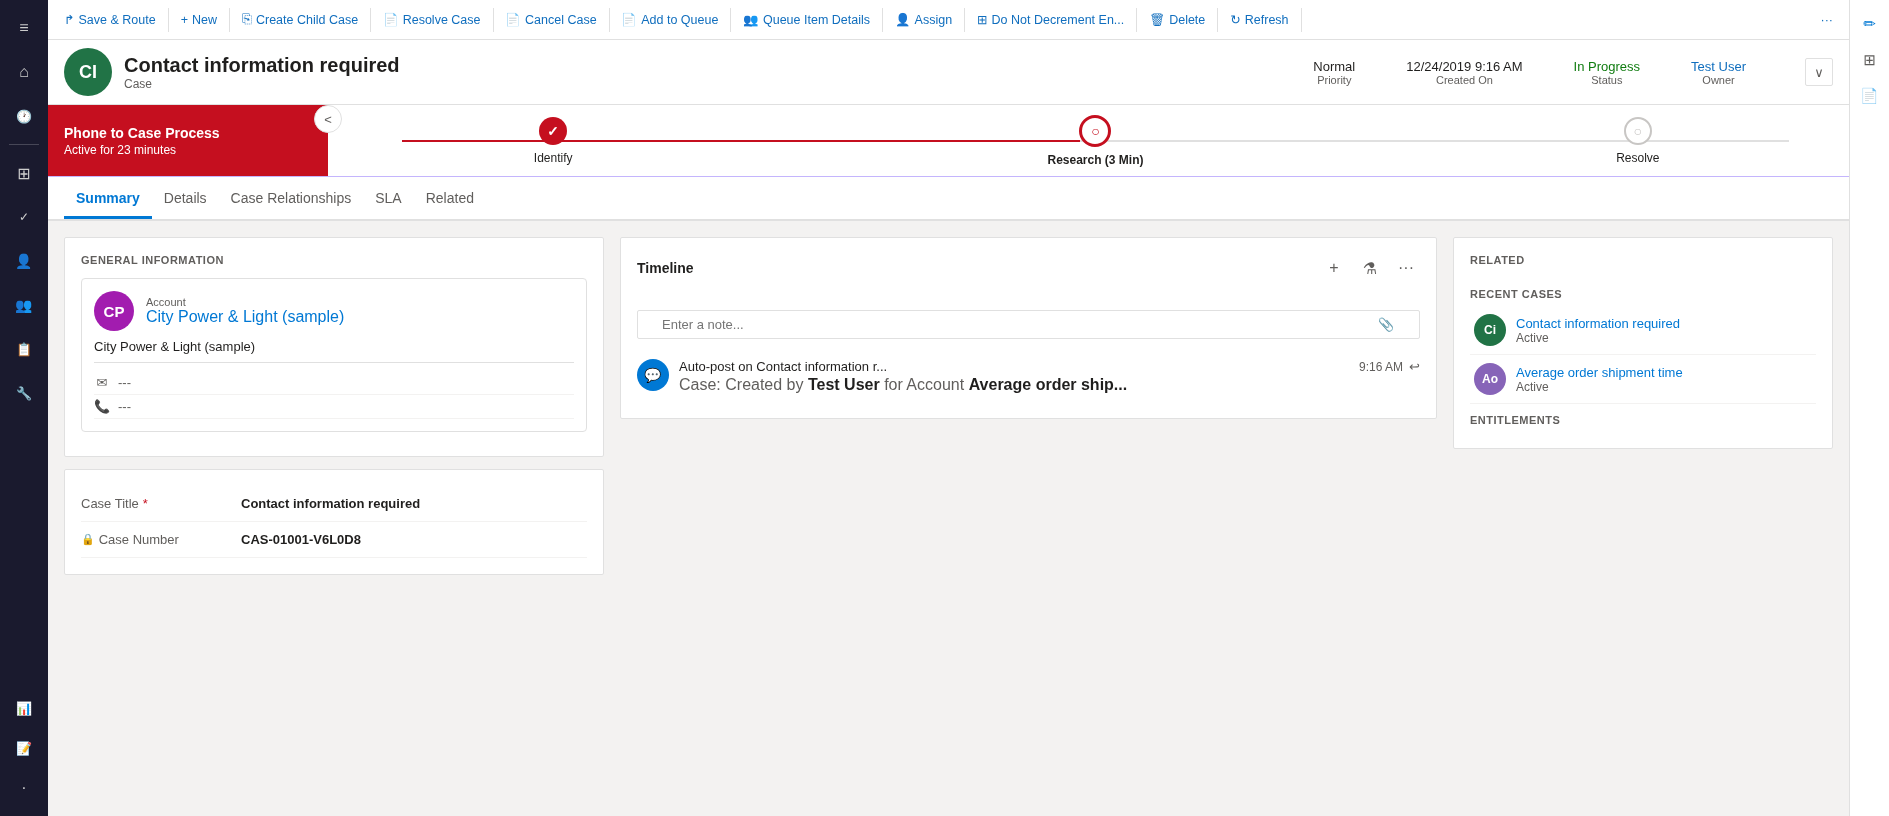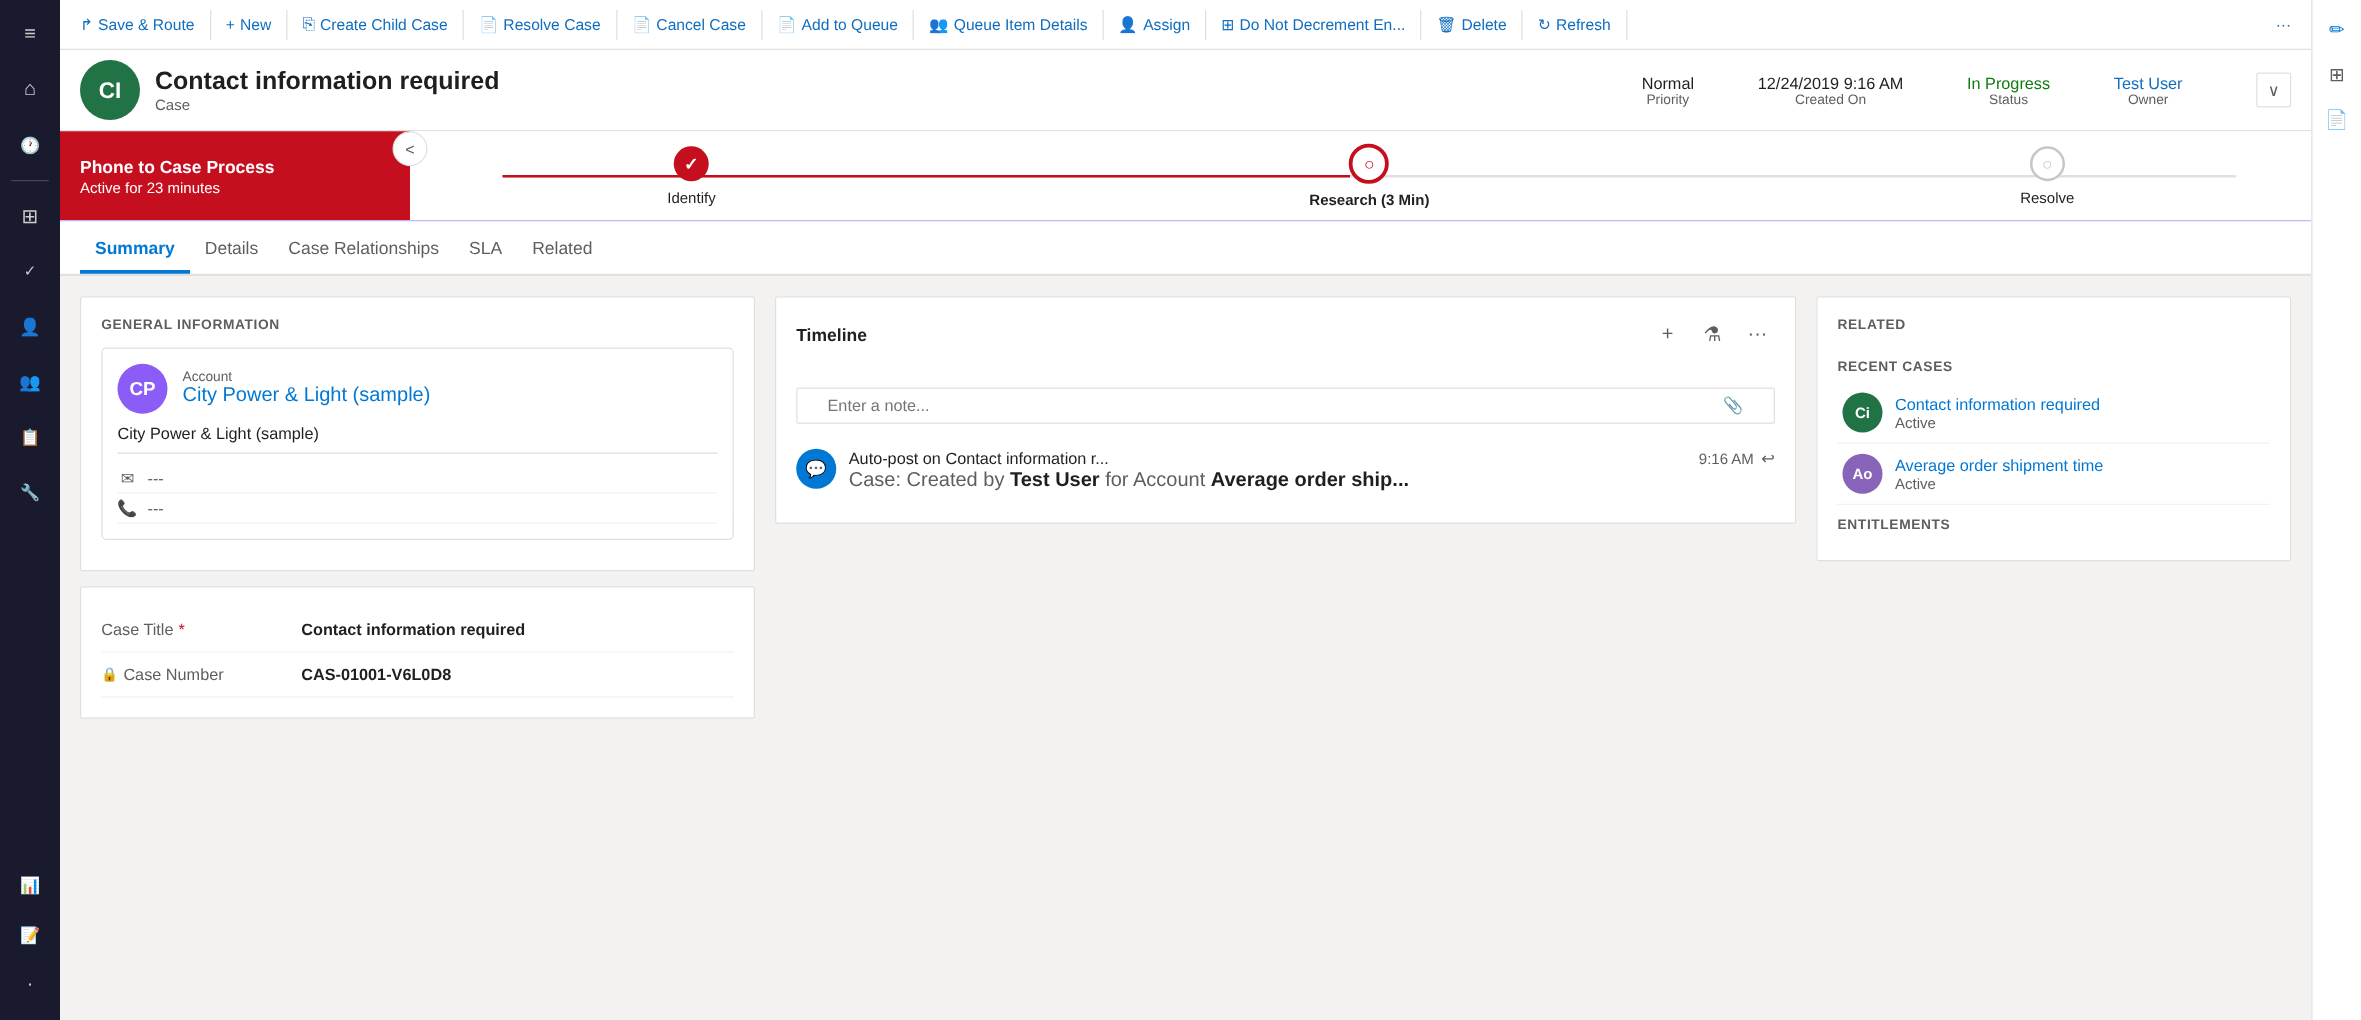--- a/index.html
+++ b/index.html
@@ -271,21 +271,21 @@
     </div>
 
     <div class="content-area">
 
       <div class="panel-left">
 
         <div class="card">
           <div class="card-section-title">GENERAL INFORMATION</div>
           <div class="account-card">
             <div class="account-header">
-              <div class="account-avatar" style="background:#8b5cf6;">CP</div>
+              <div class="account-avatar" style="background:#a21caf;">CP</div>
               <div>
                 <div class="account-label">Account</div>
                 <div class="account-name">City Power &amp; Light (sample)</div>
               </div>
             </div>
             <div class="account-subname">City Power &amp; Light (sample)</div>
             <div class="contact-row">
               <span class="contact-icon">✉</span>
               <span>---</span>
             </div>

